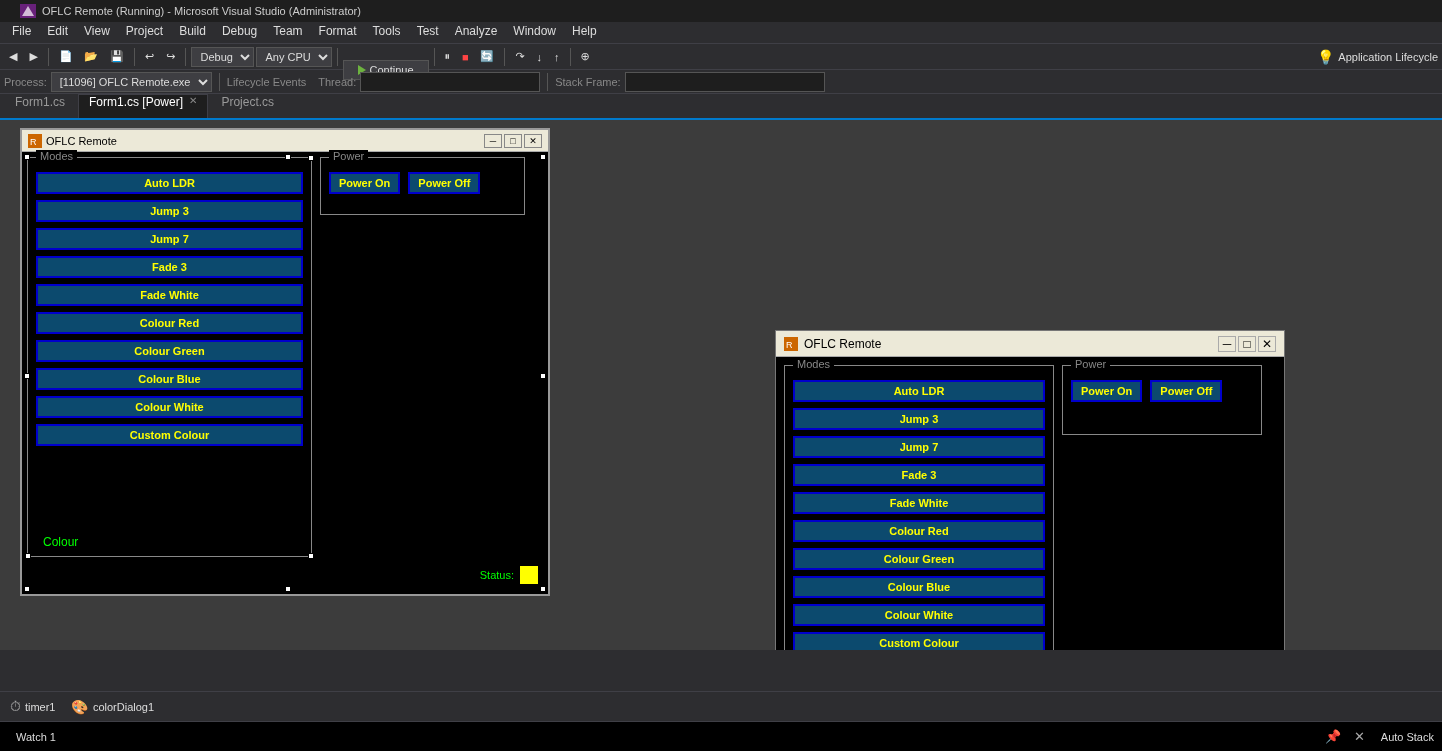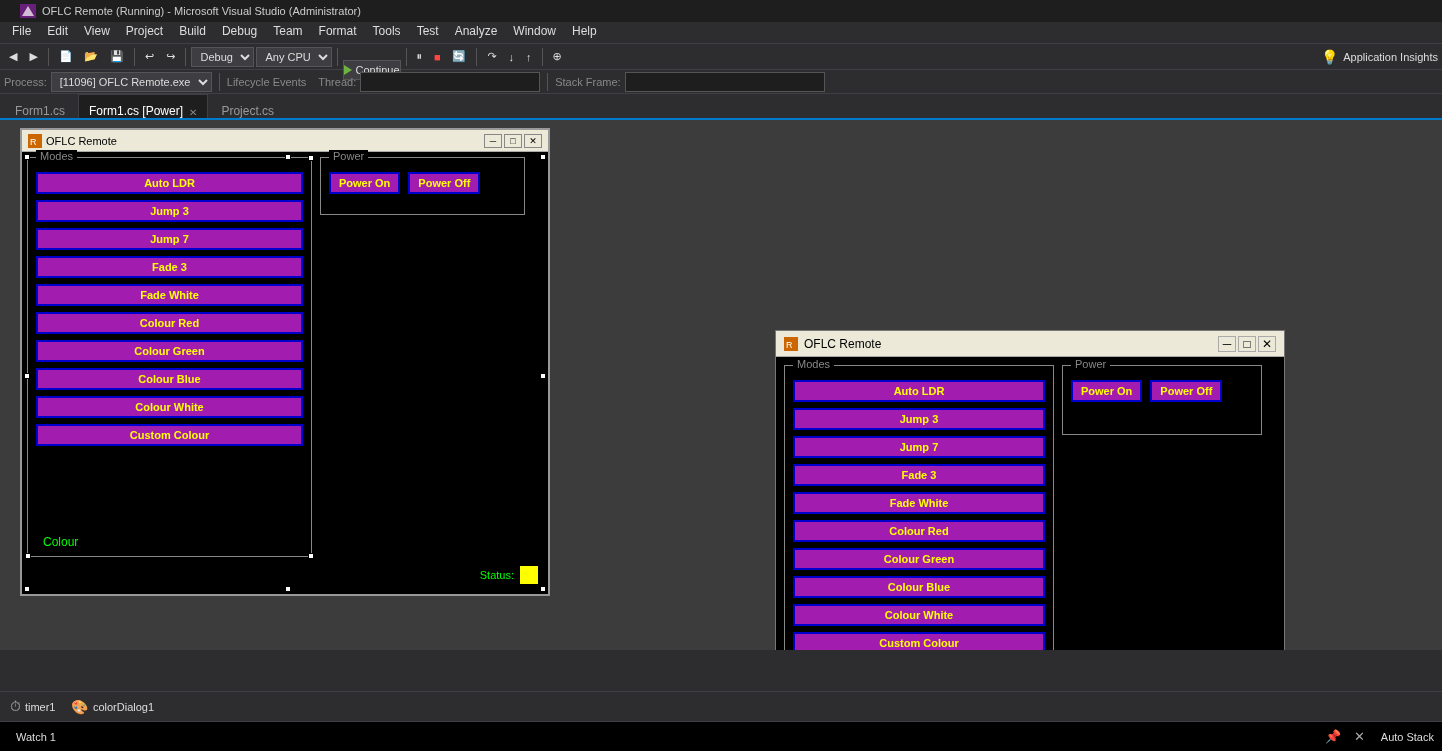--- a/index.html
+++ b/index.html
@@ -76,21 +76,21 @@
       height: 20px;
       font-size: 11px;
       padding: 0 4px;
     }
     .tb-continue-btn {
       background: #3e3e42;
       border: 1px solid #555;
       color: #ddd;
       height: 20px;
       font-size: 11px;
-      padding: 0 0;
+      padding: 0 14px;
       cursor: pointer;
       display: flex;
       align-items: center;
       gap: 3px;
       margin-top: 27px;
     }
     .play-triangle {
       width: 0; height: 0;
       border-top: 5px solid transparent;
       border-bottom: 5px solid transparent;
@@ -155,21 +155,21 @@
       height: 26px;
       display: flex;
       align-items: flex-end;
       border-bottom: 2px solid #007acc;
       padding: 0 4px;
     }
     .tab {
       height: 24px;
       padding: 0 10px;
       display: flex;
-      align-items: flex-end;
+      align-items: flex-start;
       gap: 6px;
       cursor: pointer;
       font-size: 12px;
       color: #999;
       background: #2d2d30;
       border: 1px solid transparent;
       border-bottom: none;
       margin-right: 2px;
     }
     .tab.active {
@@ -284,21 +284,21 @@
       position: absolute;
       top: -8px;
       left: 8px;
       background: #000;
       color: #888;
       font-size: 11px;
       padding: 0 4px;
     }
 
     .form-btn {
-      background: #a21caf;
+      background: #0c4a6e;
       border: 2px solid #0000cc;
       color: #ffff00;
       font-size: 11px;
       padding: 3px 8px;
       cursor: pointer;
       font-weight: bold;
       min-width: 70px;
     }
 
     .colour-label {
@@ -520,21 +520,21 @@
   <button class="tb-btn" style="color:#f44;">■</button>
   <button class="tb-btn">🔄</button>
   <div class="tb-sep"></div>
   <button class="tb-btn">↷</button>
   <button class="tb-btn">↓</button>
   <button class="tb-btn">↑</button>
   <div class="tb-sep"></div>
   <button class="tb-btn">⊕</button>
   <button class="ai-btn">
     <span class="ai-icon">💡</span>
-    <span>Application Insights</span>
+    <span>Application Lifecycle</span>
   </button>
 </div>
 
 <div id="toolbar2">
   <span class="tb2-text">Process:</span>
   <select class="tb2-select">
     <option>[11096] OFLC Remote.exe</option>
   </select>
   <div class="tb-sep"></div>
   <span class="tb2-text">Lifecycle Events</span>

